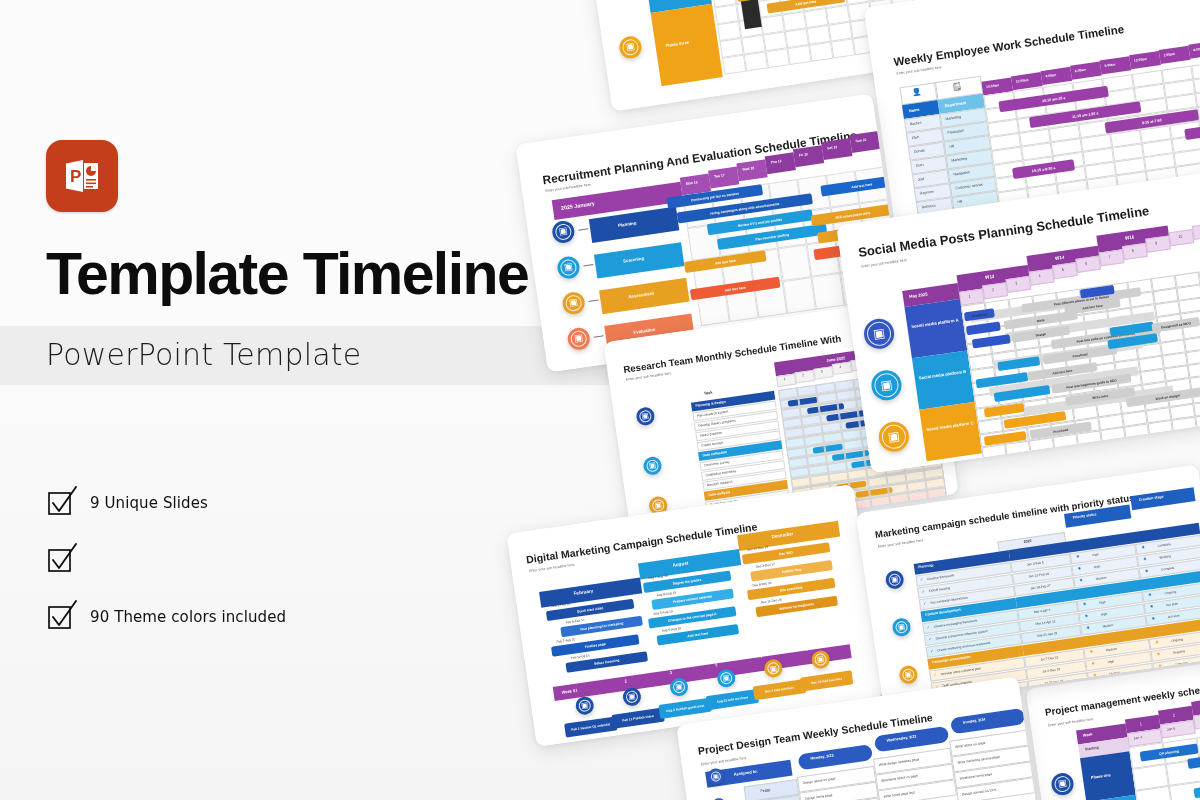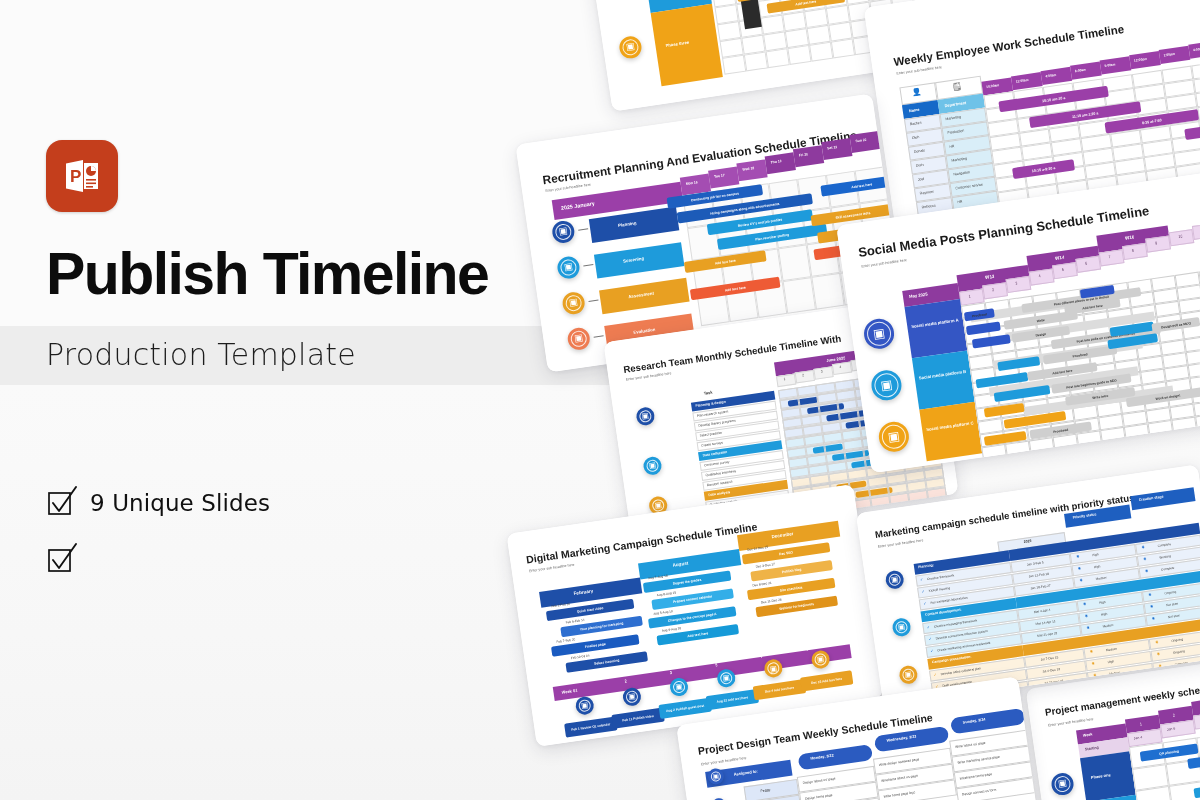--- a/index.html
+++ b/index.html
@@ -27,21 +27,21 @@
   .title { position:absolute; left:46px; top:245px; font-size:59px; font-weight:bold;
            letter-spacing:-1.6px; color:#0c0c0c; line-height:1; white-space:nowrap; }
   .subtitle { position:absolute; left:46px; top:337px; font-size:30px; color:#1d1d1d;
               font-weight:300; letter-spacing:.2px; white-space:nowrap;
               font-family:"DejaVu Sans", sans-serif; }
 
   .features { position:absolute; left:48px; top:474px; width:520px; }
   .feat { display:flex; align-items:center; height:57px; }
   .feat .chk { width:26px; height:26px; flex:0 0 26px; position:relative; margin-right:16px; }
   .feat .chk svg { position:absolute; left:0; top:-4px; }
-  .feat .flabel { font-size:23px; color:#101010; letter-spacing:.1px;
+  .feat .flabel { font-size:15px; color:#101010; letter-spacing:.1px;
                   font-family:"DejaVu Sans", sans-serif; white-space:nowrap; }
 
   
   .slide {
     position:absolute;
     background:#fff;
     border-radius:9px;
     box-shadow:0 5px 18px rgba(40,40,60,.13), 0 1px 4px rgba(40,40,60,.07);
     overflow:hidden;
     transform-origin:center center;
@@ -1016,35 +1016,44 @@
         <rect x="24" y="9" width="14" height="26" fill="#fff"></rect>
         <circle cx="31" cy="17" r="5" fill="#C43E1C"></circle>
         <path d="M31 12 A5 5 0 0 1 36 17 L31 17 Z" fill="#fff"></path>
         <rect x="26" y="25" width="10" height="1.6" fill="#C43E1C"></rect>
         <rect x="26" y="28.5" width="10" height="1.6" fill="#C43E1C"></rect>
         <rect x="26" y="32" width="7" height="1.6" fill="#C43E1C"></rect>
       </svg>
     </div>
   </div>
 
-  <div class="title">Publish Timeline</div>
-  <div class="subtitle">Production Template</div>
+  <div class="title">Template Timeline</div>
+  <div class="subtitle">PowerPoint Template</div>
 
   <div class="features" id="features">
       <div class="feat">
         <span class="chk">
           <svg width="30" height="34" viewBox="0 0 30 34">
   <rect x="1" y="7" width="21" height="21" fill="none" stroke="#111" stroke-width="1.7"></rect>
   <path d="M5 17 L11 25 L28 1" fill="none" stroke="#111" stroke-width="1.9" stroke-linecap="round" stroke-linejoin="round"></path>
 </svg>
         </span>
   <span class="flabel">9 Unique Slides</span>
       </div>
       <div class="feat">
         <span class="chk">
           <svg width="30" height="34" viewBox="0 0 30 34">
   <rect x="1" y="7" width="21" height="21" fill="none" stroke="#111" stroke-width="1.7"></rect>
   <path d="M5 17 L11 25 L28 1" fill="none" stroke="#111" stroke-width="1.9" stroke-linecap="round" stroke-linejoin="round"></path>
 </svg>
         </span>
       </div>
+      <div class="feat">
+        <span class="chk">
+          <svg width="30" height="34" viewBox="0 0 30 34">
+  <rect x="1" y="7" width="21" height="21" fill="none" stroke="#111" stroke-width="1.7"></rect>
+  <path d="M5 17 L11 25 L28 1" fill="none" stroke="#111" stroke-width="1.9" stroke-linecap="round" stroke-linejoin="round"></path>
+</svg>
+        </span>
+  <span class="flabel">90 Theme colors included</span>
+      </div>
     </div>
 </div>
 
 </body></html>

